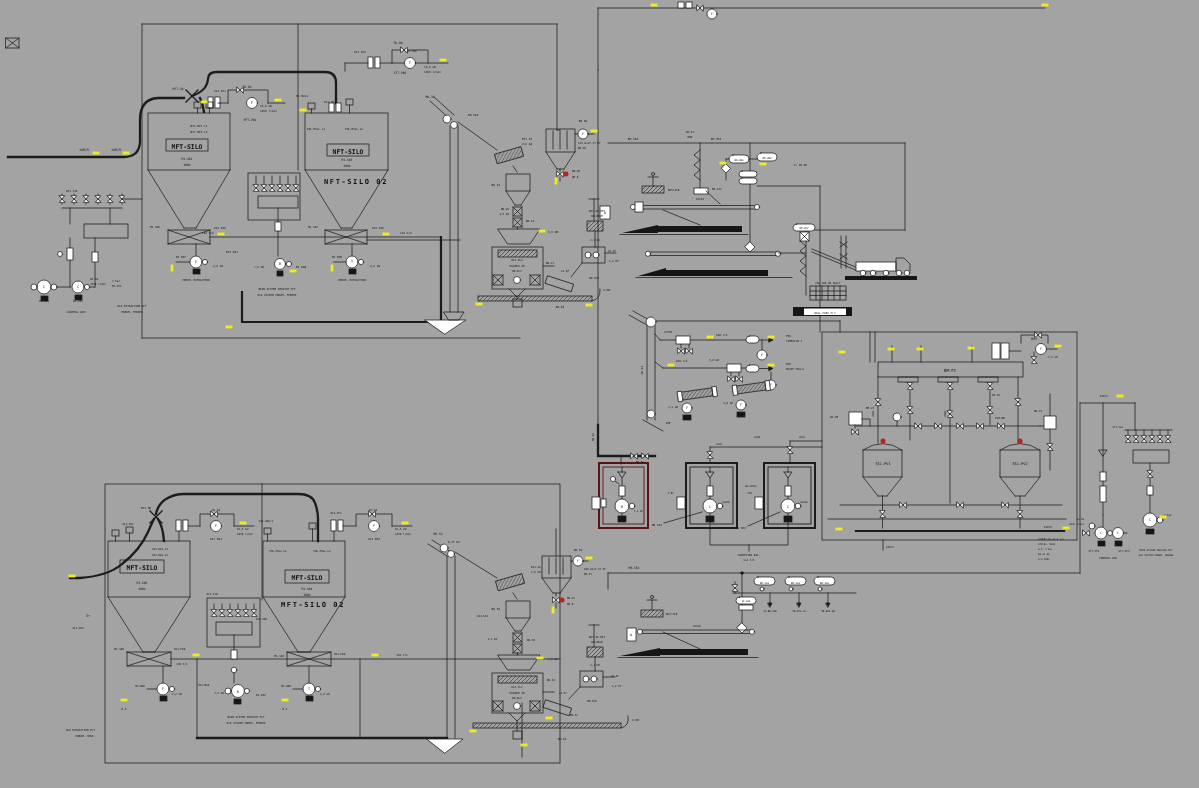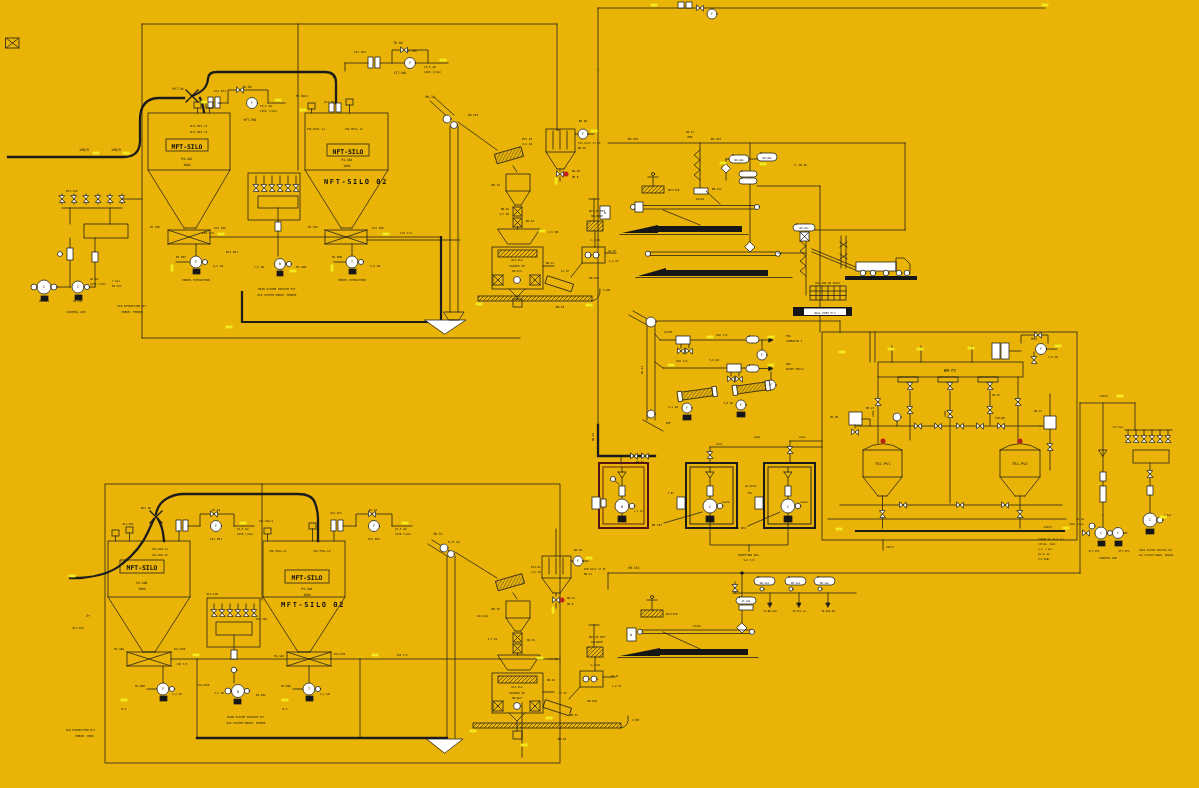--- a/index.html
+++ b/index.html
@@ -1,16 +1,16 @@
 <!DOCTYPE html>
 <html><head>
 <meta charset="utf-8">
 <style>
   html,body{margin:0;padding:0;background:#fff;}
-  .stage{width:1199px;height:788px;background:#eab308;position:relative;overflow:hidden;}
+  .stage{width:1199px;height:788px;background:#a3a3a3;position:relative;overflow:hidden;}
   svg{display:block;}
   #labels-layer text{font-family:"DejaVu Sans Mono","Liberation Mono",monospace;fill:#141414;}
   .ttl{font-family:"DejaVu Sans Mono","Liberation Mono",monospace;fill:#101010;font-size:6.4px;font-weight:bold;text-anchor:middle;}
   .ttl2{font-family:"DejaVu Sans Mono","Liberation Mono",monospace;fill:#101010;font-size:7px;font-weight:bold;letter-spacing:1.6px;text-anchor:middle;}
   .tag{font-family:"DejaVu Sans Mono","Liberation Mono",monospace;fill:#101010;text-anchor:middle;}
 </style>
 </head>
 <body>
 
 <div class="stage">

